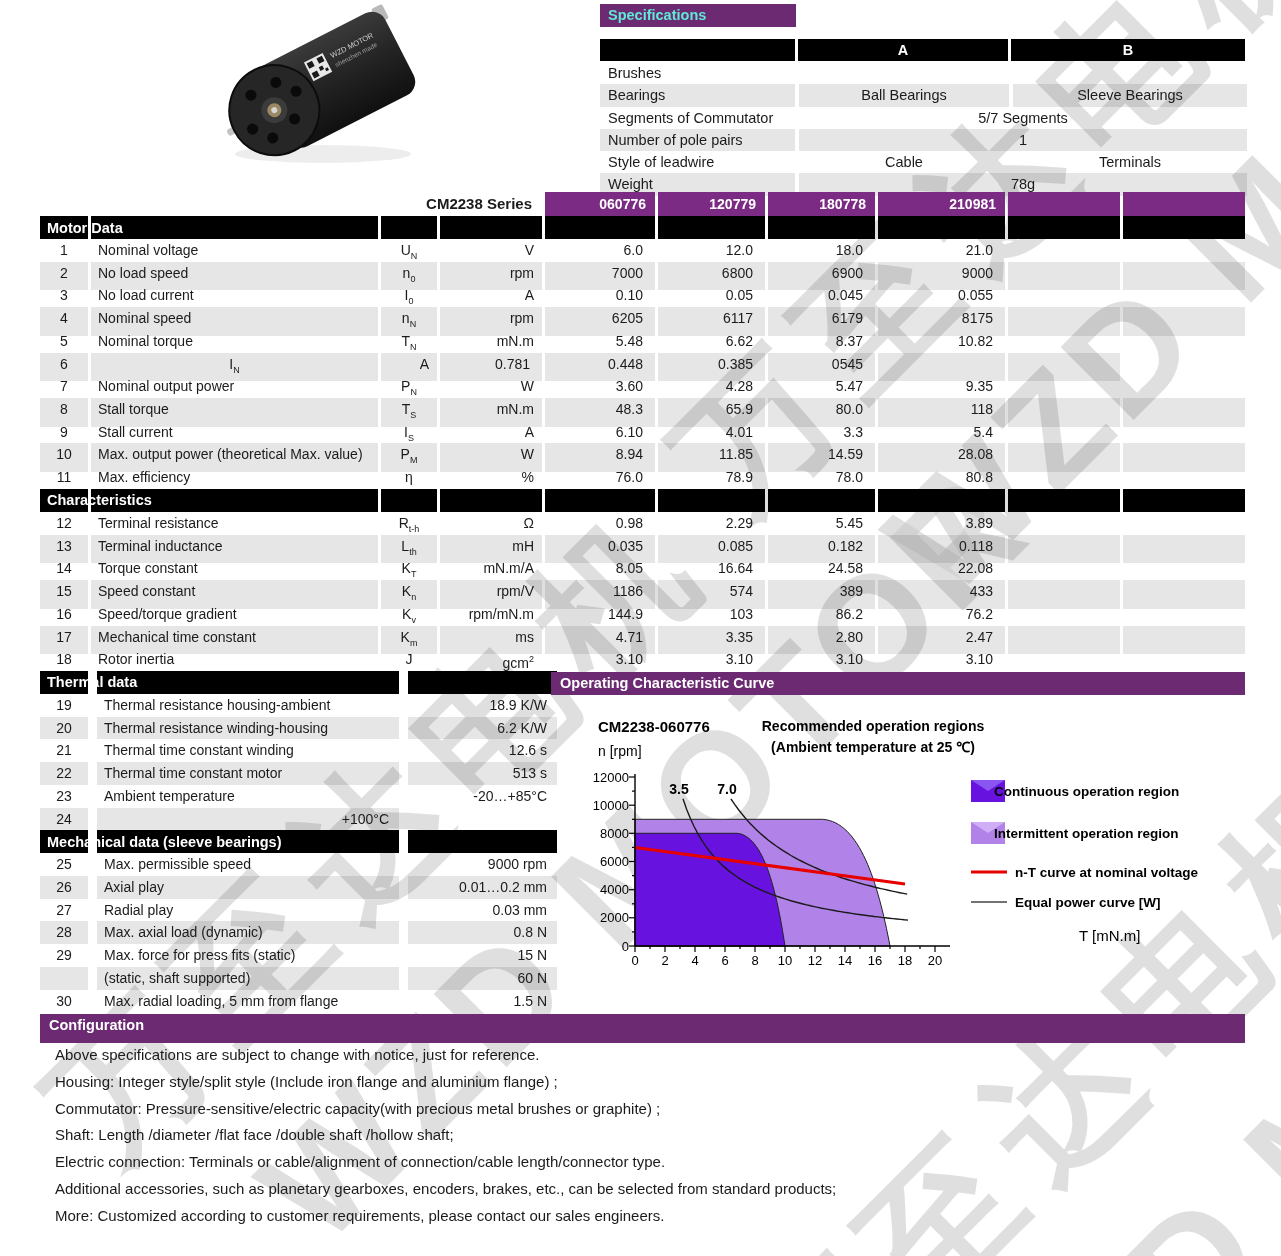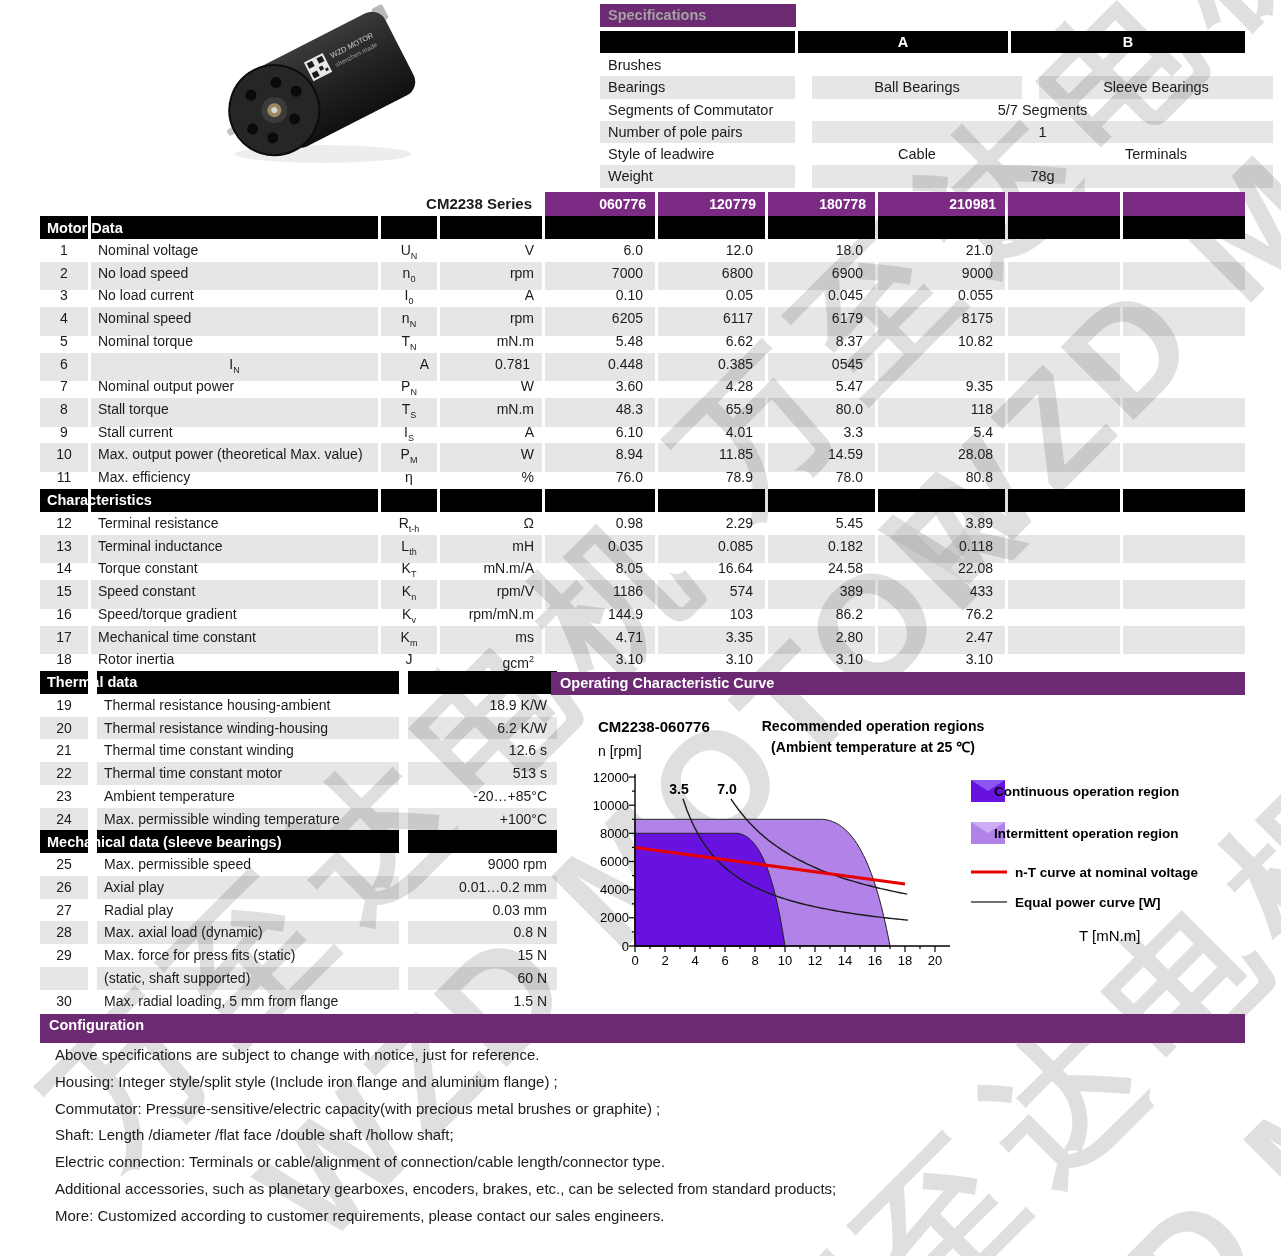--- a/index.html
+++ b/index.html
@@ -6,24 +6,24 @@
   body{width:1281px;height:1256px;background:#fff;font-family:"Liberation Sans",sans-serif;color:#1b1b1b;overflow:hidden;position:relative;}
   .page{position:absolute;inset:0;}
   
   .wm-layer{position:absolute;inset:0;z-index:0;pointer-events:none;}
   .wm{position:absolute;transform:rotate(-45deg);transform-origin:left top;white-space:nowrap;color:#cbcbcb;opacity:.6;font-weight:bold;}
   .wm .wcn{font-size:148px;letter-spacing:22px;}
   .wm .wen{font-size:150px;letter-spacing:8px;margin-top:18px;margin-left:90px;}
   .content{position:absolute;inset:0;z-index:1;}
   
   .specs{position:absolute;left:600px;top:4px;width:645px;}
-  .specs-title{width:188px;height:23px;background:#6b2a72;color:#a3a3a3;font-weight:bold;font-size:14.5px;line-height:23px;padding-left:8px;margin-bottom:4px;}
+  .specs-title{width:188px;height:23px;background:#6b2a72;color:#5eead4;font-weight:bold;font-size:14.5px;line-height:23px;padding-left:8px;margin-bottom:12px;}
   .specs-head{display:grid;grid-template-columns:195px 210px 234px;column-gap:3px;height:22px;line-height:22px;margin-bottom:1px;}
   .specs-head>div{background:#000;color:#fff;font-weight:bold;text-align:center;font-size:14.5px;}
-  .srow{display:grid;grid-template-columns:195px 210px 234px;column-gap:17px;height:22.3px;line-height:22.3px;font-size:14.5px;}
+  .srow{display:grid;grid-template-columns:195px 210px 234px;column-gap:4px;height:22.3px;line-height:22.3px;font-size:14.5px;}
   .srow.shade>div{background:rgba(20,20,20,.105);}
   .slabel{padding-left:8px;}
   .sa,.sb{text-align:center;}
   .sspan{grid-column:2/4;text-align:center;}
   
   .mtable{position:absolute;left:40px;top:192px;width:1205px;}
   .grid10{display:grid;grid-template-columns:48px 287px 56px 102px 110px 107px 107px 127px 112px 122px;column-gap:3px;}
   .series-row{height:24px;line-height:24px;font-size:15px;}
   .series-label{grid-column:1/5;text-align:right;font-weight:bold;padding-right:10px;}
   .model-cell{background:#7b2b83;color:#fff;font-weight:bold;text-align:right;padding-right:9px;font-size:14px;}
@@ -428,21 +428,20 @@
             <div class="c-name">Thermal time constant motor</div>
             <div class="t-val">513 s</div>
           </div>
           <div class="trow grid3">
             <div class="c-num">23</div>
             <div class="c-name">Ambient temperature</div>
             <div class="t-val">-20…+85°C</div>
           </div>
           <div class="trow grid3 shade">
             <div class="c-num">24</div>
-            <div class="c-name">Max. permissible winding temperature</div>
             <div class="t-val">+100°C</div>
           </div>
           <div class="secbar3 grid3">
             <div class="bcell"></div>
             <div class="bcell"></div>
             <div class="bcell"></div>
             <div class="label">Mechanical data (sleeve bearings)</div>
           </div>
           <div class="trow grid3">
             <div class="c-num">25</div>

